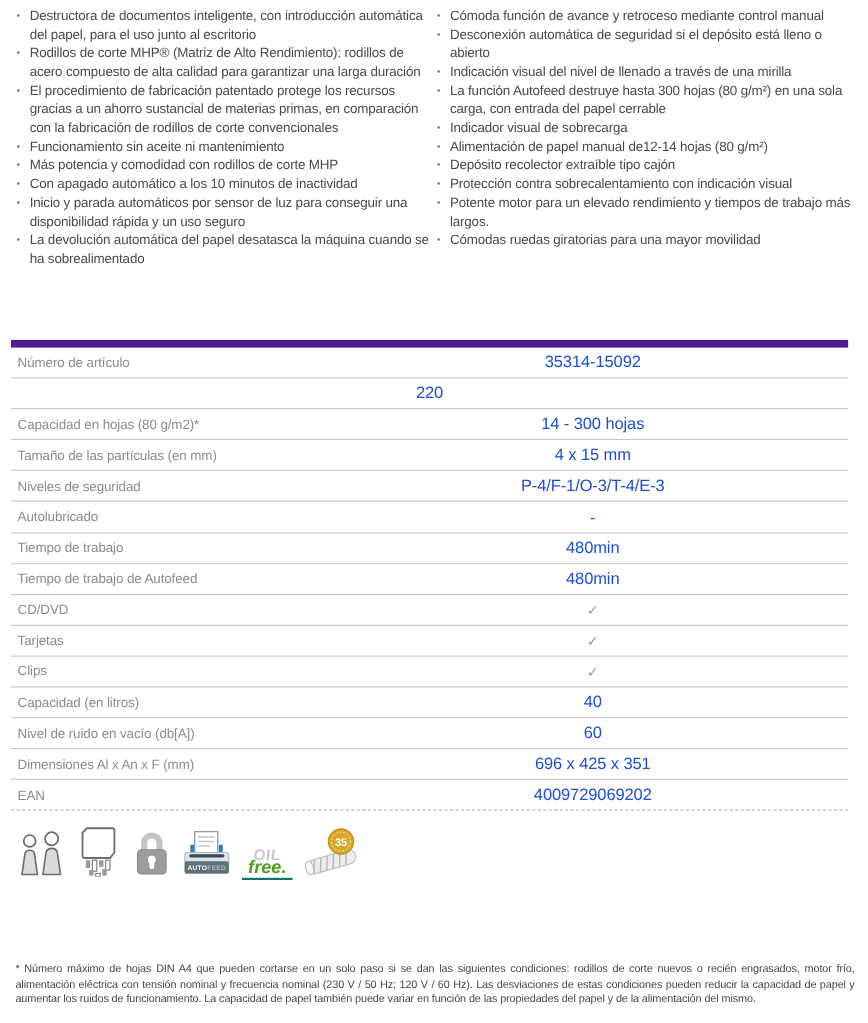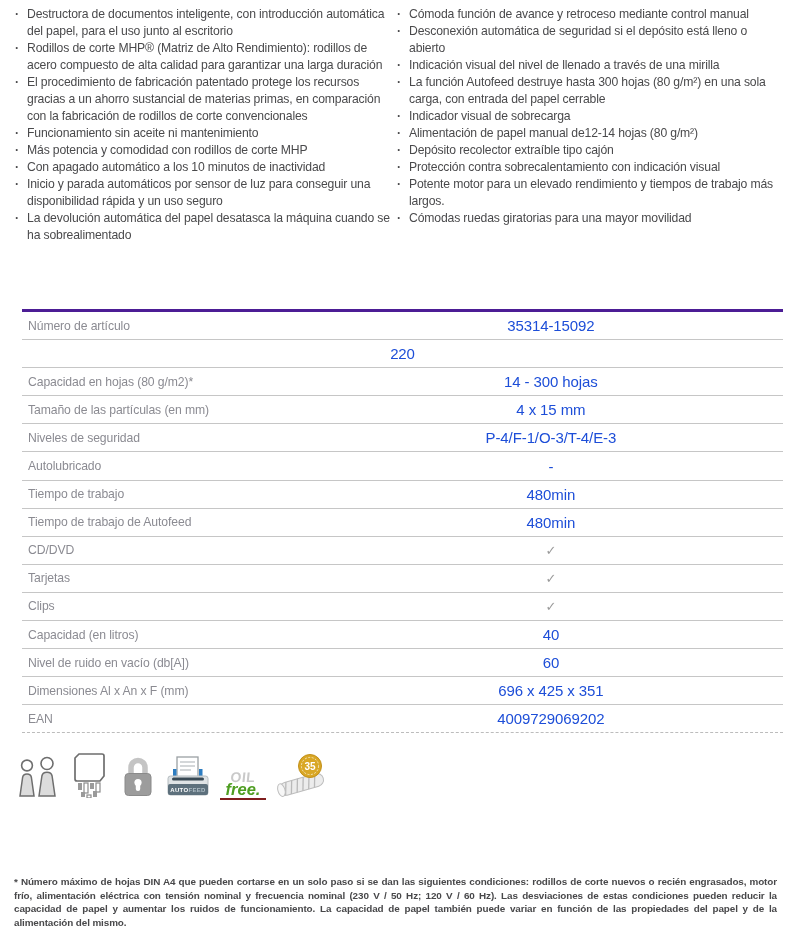--- a/index.html
+++ b/index.html
@@ -32,23 +32,23 @@
     content: "\00B7";
     position: absolute;
     left: 1px; top: 0;
     font-weight: 700;
     color: #4a4a4c;
   }
 
   
   .spec-table {
     position: absolute;
-    top: 309px; left: 22px;
+    top: 309px; left: 10px;
     width: 761px;
-    border-top: 3px solid #4c1d95;
+    border-top: 7px solid #4c1d95;
   }
   .spec-row {
     display: flex;
     align-items: center;
     height: 28.1px;
     border-bottom: 1px solid #c6c6c6;
   }
   .spec-row:last-child { border-bottom-style: dashed; border-bottom-color: #bcbcbc; }
   .spec-label {
     flex: 0 0 39%;
@@ -91,34 +91,33 @@
     color: #c9c9c9;
     transform: skewX(-6deg);
   }
   .oilfree .oil-bottom {
     display: block;
     font-size: 16.5px;
     font-weight: 800;
     font-style: italic;
     color: #4f9e22;
     margin-top: -3px;
-    border-bottom: 2px solid #7f1d1d;
+    border-bottom: 2px solid #0f766e;
     padding-bottom: 1px;
   }
 
   
   .footnote {
     position: absolute;
     top: 875px; left: 14px; right: 12px;
     font-size: 9.9px;
     line-height: 13.6px;
     letter-spacing: -0.1px;
     color: #48484a;
     text-align: justify;
-    font-weight: bold;
   }
 </style>
 </head>
 <body>
 
 <div class="features">
   <div class="col">
     <ul>
       <li>Destructora de documentos inteligente, con introducción automática del papel, para el uso junto al escritorio</li>
       <li>Rodillos de corte MHP® (Matriz de Alto Rendimiento): rodillos de acero compuesto de alta calidad para garantizar una larga duración</li>

